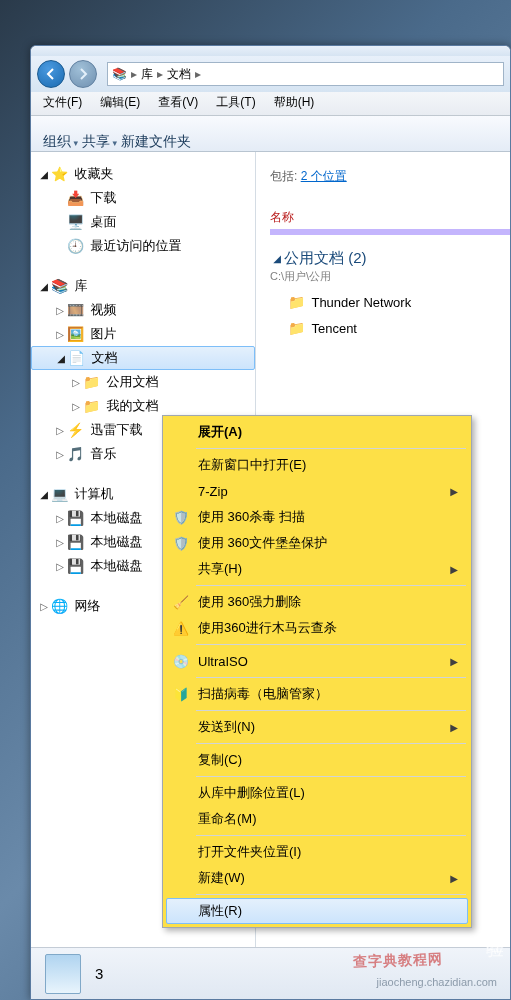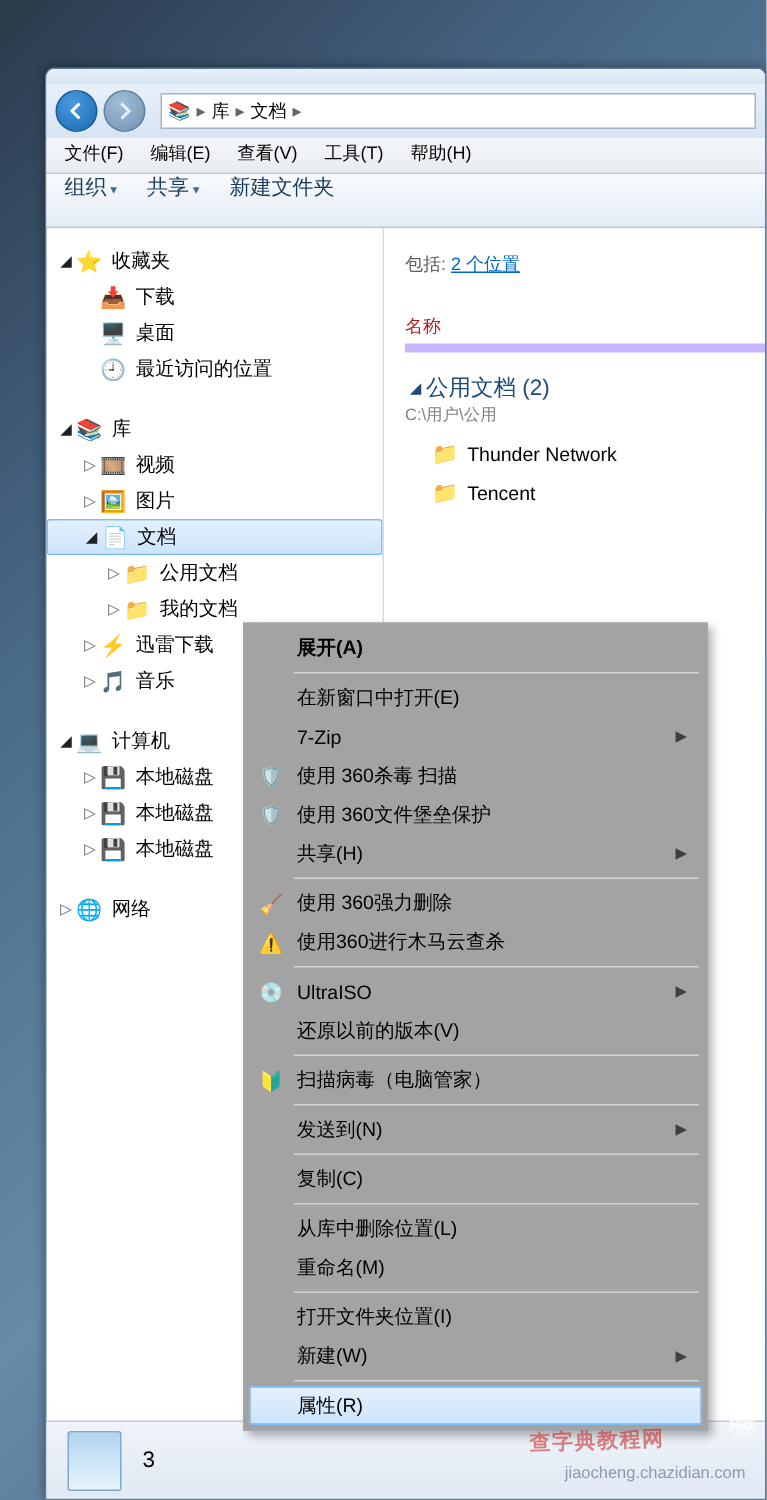--- a/index.html
+++ b/index.html
@@ -6,21 +6,21 @@
     body { background: linear-gradient(135deg, #2a3a4a 0%, #4a6a8a 30%, #6a8aaa 60%, #3a5a7a 100%); width: 511px; height: 1000px; overflow: hidden; position: relative; }
     .window { position: absolute; left: 30px; top: 45px; width: 481px; height: 955px; background: #fff; border-radius: 6px 6px 0 0; border: 1px solid #5a7aa0; box-shadow: 0 0 8px rgba(0,0,0,.4); }
     .titlebar-bg { height: 10px; background: linear-gradient(#e8f0fa, #d6e4f2); border-radius: 6px 6px 0 0; }
     .nav-row { height: 36px; background: linear-gradient(#e8f0fa, #d6e4f2); display: flex; align-items: center; padding: 0 6px; gap: 4px; }
     .nav-btn { width: 28px; height: 28px; border-radius: 50%; background: radial-gradient(circle at 40% 30%, #4a9ae0, #1a6ab0); display: flex; align-items: center; justify-content: center; color: #fff; border: 1px solid #1a5a90; cursor: pointer; }
     .nav-btn.fwd { background: radial-gradient(circle at 40% 30%, #a0c0d8, #7090b0); border-color: #6080a0; }
     .addr-bar { flex: 1; height: 24px; background: #fff; border: 1px solid #a0b4c8; display: flex; align-items: center; padding: 0 4px; gap: 4px; font-size: 12px; margin-left: 6px; }
     .addr-sep { color: #666; }
     .menu-bar { height: 24px; background: linear-gradient(#f4f6f9, #e8ecf2); border-bottom: 1px solid #c0c8d0; display: flex; align-items: flex-start; padding: 0 6px; gap: 6px; font-size: 12px; }
     .menu-bar span { padding: 2px 6px; cursor: pointer; }
-    .tool-bar { height: 36px; background: linear-gradient(#f8fafe, #e4ecf6); border-bottom: 1px solid #b8c4d0; display: flex; align-items: flex-start; padding: 0 12px; gap: 20px; font-size: 14px; color: #1a3a5a; }
+    .tool-bar { height: 36px; background: linear-gradient(#f8fafe, #e4ecf6); border-bottom: 1px solid #b8c4d0; display: flex; align-items: flex-end; padding: 0 12px; gap: 4px; font-size: 14px; color: #1a3a5a; }
     .tool-bar span { cursor: pointer; }
     .tool-drop::after { content: " ▾"; font-size: 9px; color: #4a6a8a; }
     .body-area { display: flex; height: calc(100% - 106px - 52px); }
     .sidebar { width: 225px; border-right: 1px solid #d4dce4; padding: 10px 0 0 0; overflow: hidden; font-size: 13px; }
     .tree-item { display: flex; align-items: center; height: 24px; padding-left: 6px; cursor: pointer; white-space: nowrap; }
     .tree-item.selected { background: linear-gradient(#e4f0fc, #cce4fc); border: 1px solid #7dbef8; border-radius: 2px; }
     .expander { width: 14px; font-size: 10px; color: #606060; text-align: center; }
     .expander.open { color: #202020; }
     .tree-icon { margin-right: 6px; font-size: 14px; }
     .tree-gap { height: 16px; }
@@ -31,21 +31,21 @@
     .lib-sub { color: #606060; font-size: 12px; margin-top: 2px; }
     .lib-sub a { color: #0066cc; }
     .col-head { color: #b91c1c; font-size: 12px; margin-top: 24px; border-bottom: 6px solid #c4b5fd; padding-bottom: 3px; }
     .group-title { display: flex; align-items: center; margin-top: 14px; color: #1a4a7a; font-size: 15px; }
     .group-title .expander { color: #1a4a7a; }
     .group-path { color: #808080; font-size: 11px; margin-top: 1px; }
     .file-row { display: flex; align-items: center; margin-top: 10px; margin-left: 18px; font-size: 13px; }
     .status-bar { position: absolute; bottom: 0; left: 0; right: 0; height: 52px; background: linear-gradient(#f0f4fa, #e0e8f2); border-top: 1px solid #c4ccd6; display: flex; align-items: center; padding: 0 14px; gap: 14px; font-size: 15px; }
     .status-ico { width: 36px; height: 40px; background: linear-gradient(#b0d4f0, #e8f4fc); border: 1px solid #80a8c8; border-radius: 2px; }
     
-    .context-menu { position: absolute; left: 162px; top: 415px; width: 310px; background: #a3a3a3; border: 1px solid #a0a8b0; box-shadow: 3px 3px 6px rgba(0,0,0,.3); font-size: 13px; padding: 3px; }
+    .context-menu { position: absolute; left: 162px; top: 415px; width: 310px; background: #fde047; border: 1px solid #a0a8b0; box-shadow: 3px 3px 6px rgba(0,0,0,.3); font-size: 13px; padding: 3px; }
     .cm-row { display: flex; align-items: center; height: 26px; padding: 0 8px 0 32px; position: relative; cursor: pointer; }
     .cm-row.bold { font-weight: bold; }
     .cm-row.hover { background: linear-gradient(#e4f0fc, #cce4fc); border: 1px solid #7dbef8; border-radius: 2px; padding-left: 31px; text-align: right; }
     .cm-row .arr { position: absolute; right: 10px; font-size: 10px; color: #404040; }
     .cm-icon { position: absolute; left: 6px; width: 18px; height: 18px; display: flex; align-items: center; justify-content: center; font-size: 13px; }
     .cm-sep { height: 1px; background: #d0d4d8; margin: 3px 2px 3px 30px; }
     .cm-iconcol { position: absolute; left: 0; top: 0; bottom: 0; width: 28px; background: linear-gradient(90deg, #f4f6f8, #e8ecef); border-right: 1px solid #d8dce0; z-index: -1; }
     
     .watermark { position: absolute; right: 4px; bottom: 70px; writing-mode: vertical-rl; color: rgba(255,255,255,.7); font-size: 18px; letter-spacing: 4px; }
     .url-mark { position: absolute; right: 14px; bottom: 12px; color: rgba(80,100,120,.6); font-size: 11px; }
@@ -241,23 +241,20 @@
   <div class="cm-row">
       <span class="cm-icon">⚠️</span>
       <span>使用360进行木马云查杀</span>
     </div>
   <div class="cm-sep"></div>
   <div class="cm-row">
       <span class="cm-icon">💿</span>
       <span>UltraISO</span>
       <span class="arr">▶</span>
     </div>
-  <div class="cm-row">
-      <span>还原以前的版本(V)</span>
-    </div>
   <div class="cm-sep"></div>
   <div class="cm-row">
       <span class="cm-icon">🔰</span>
       <span>扫描病毒（电脑管家）</span>
     </div>
   <div class="cm-sep"></div>
   <div class="cm-row">
       <span>发送到(N)</span>
       <span class="arr">▶</span>
     </div>

